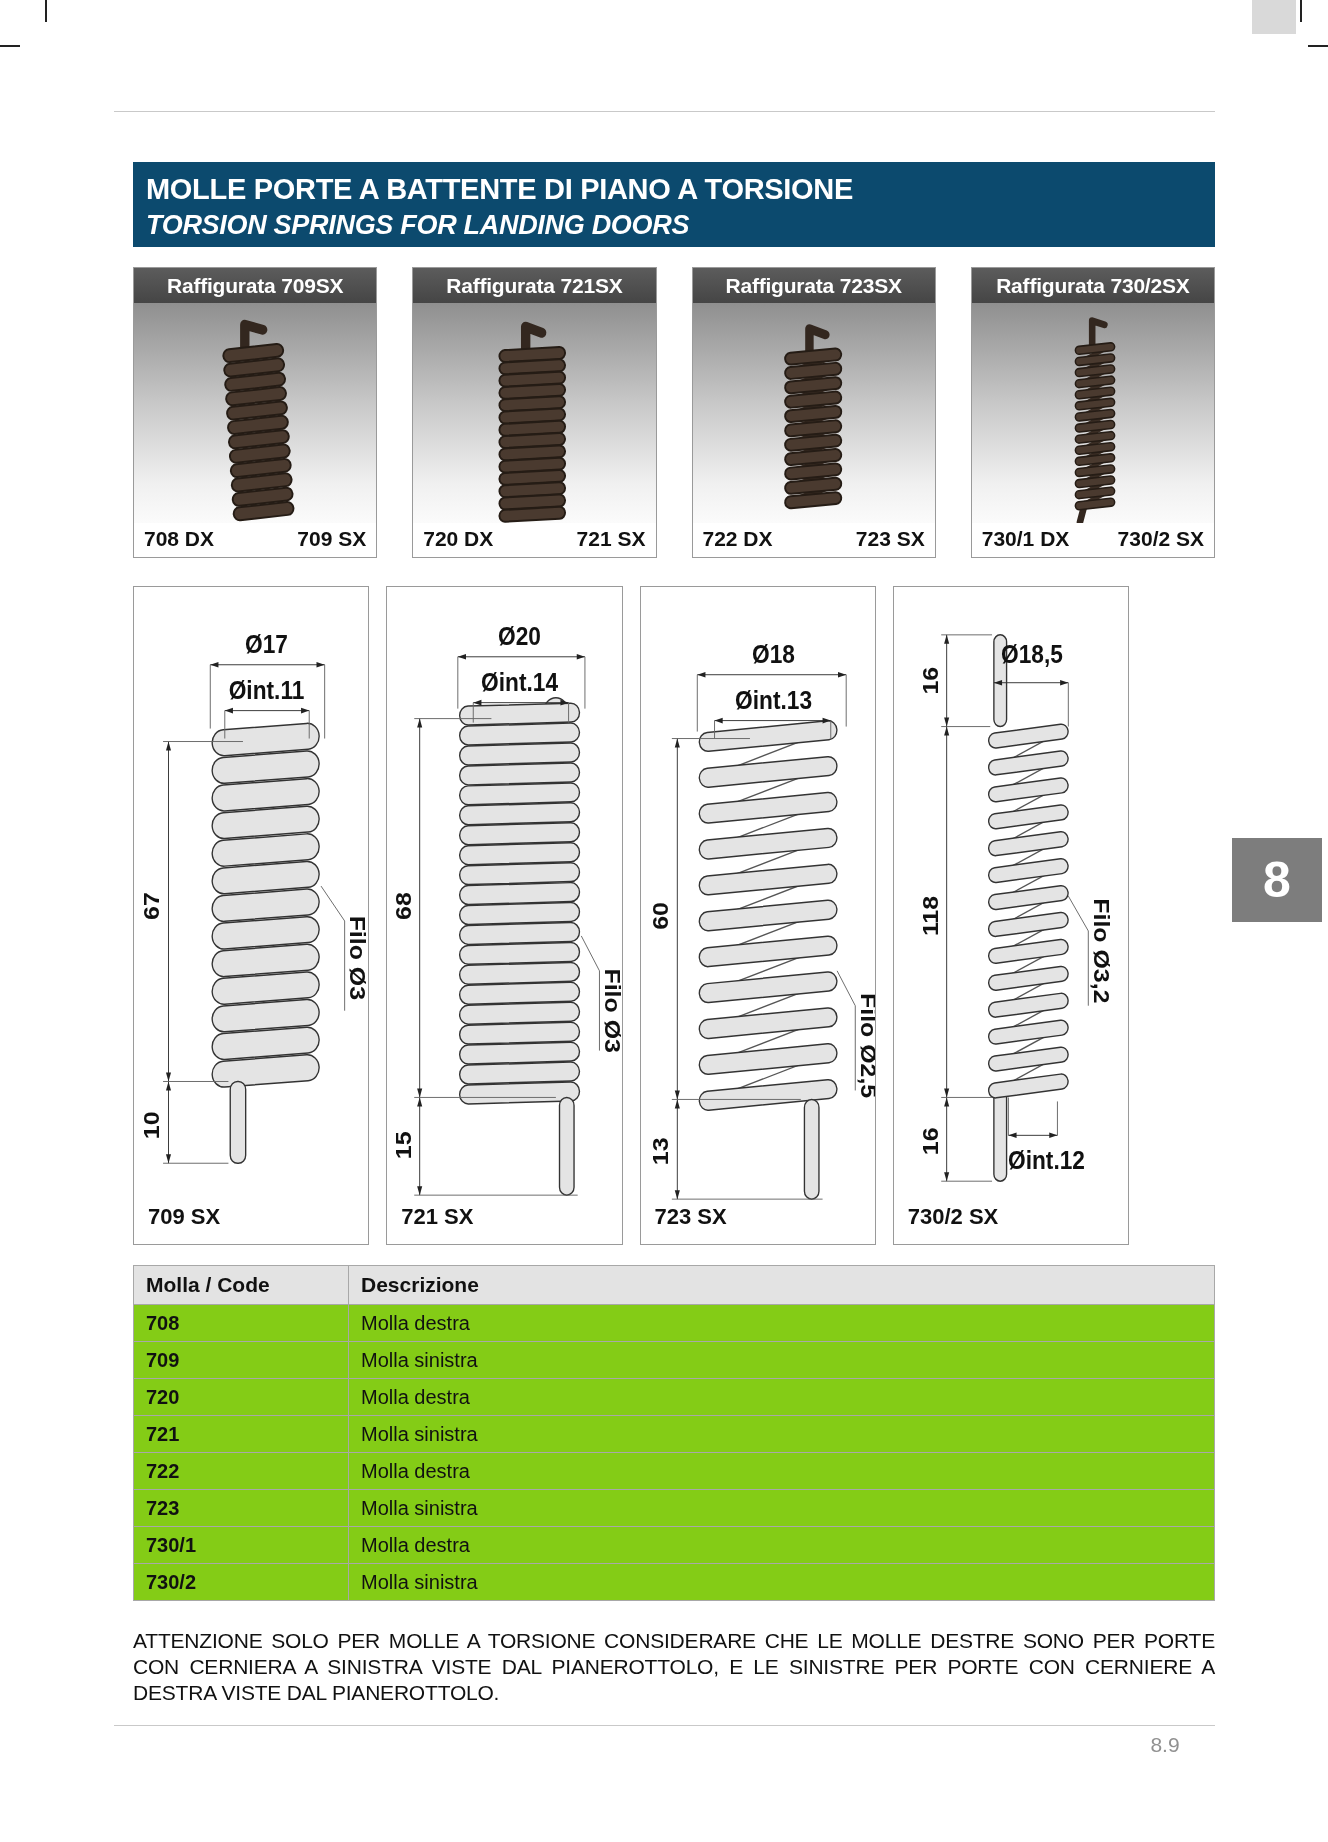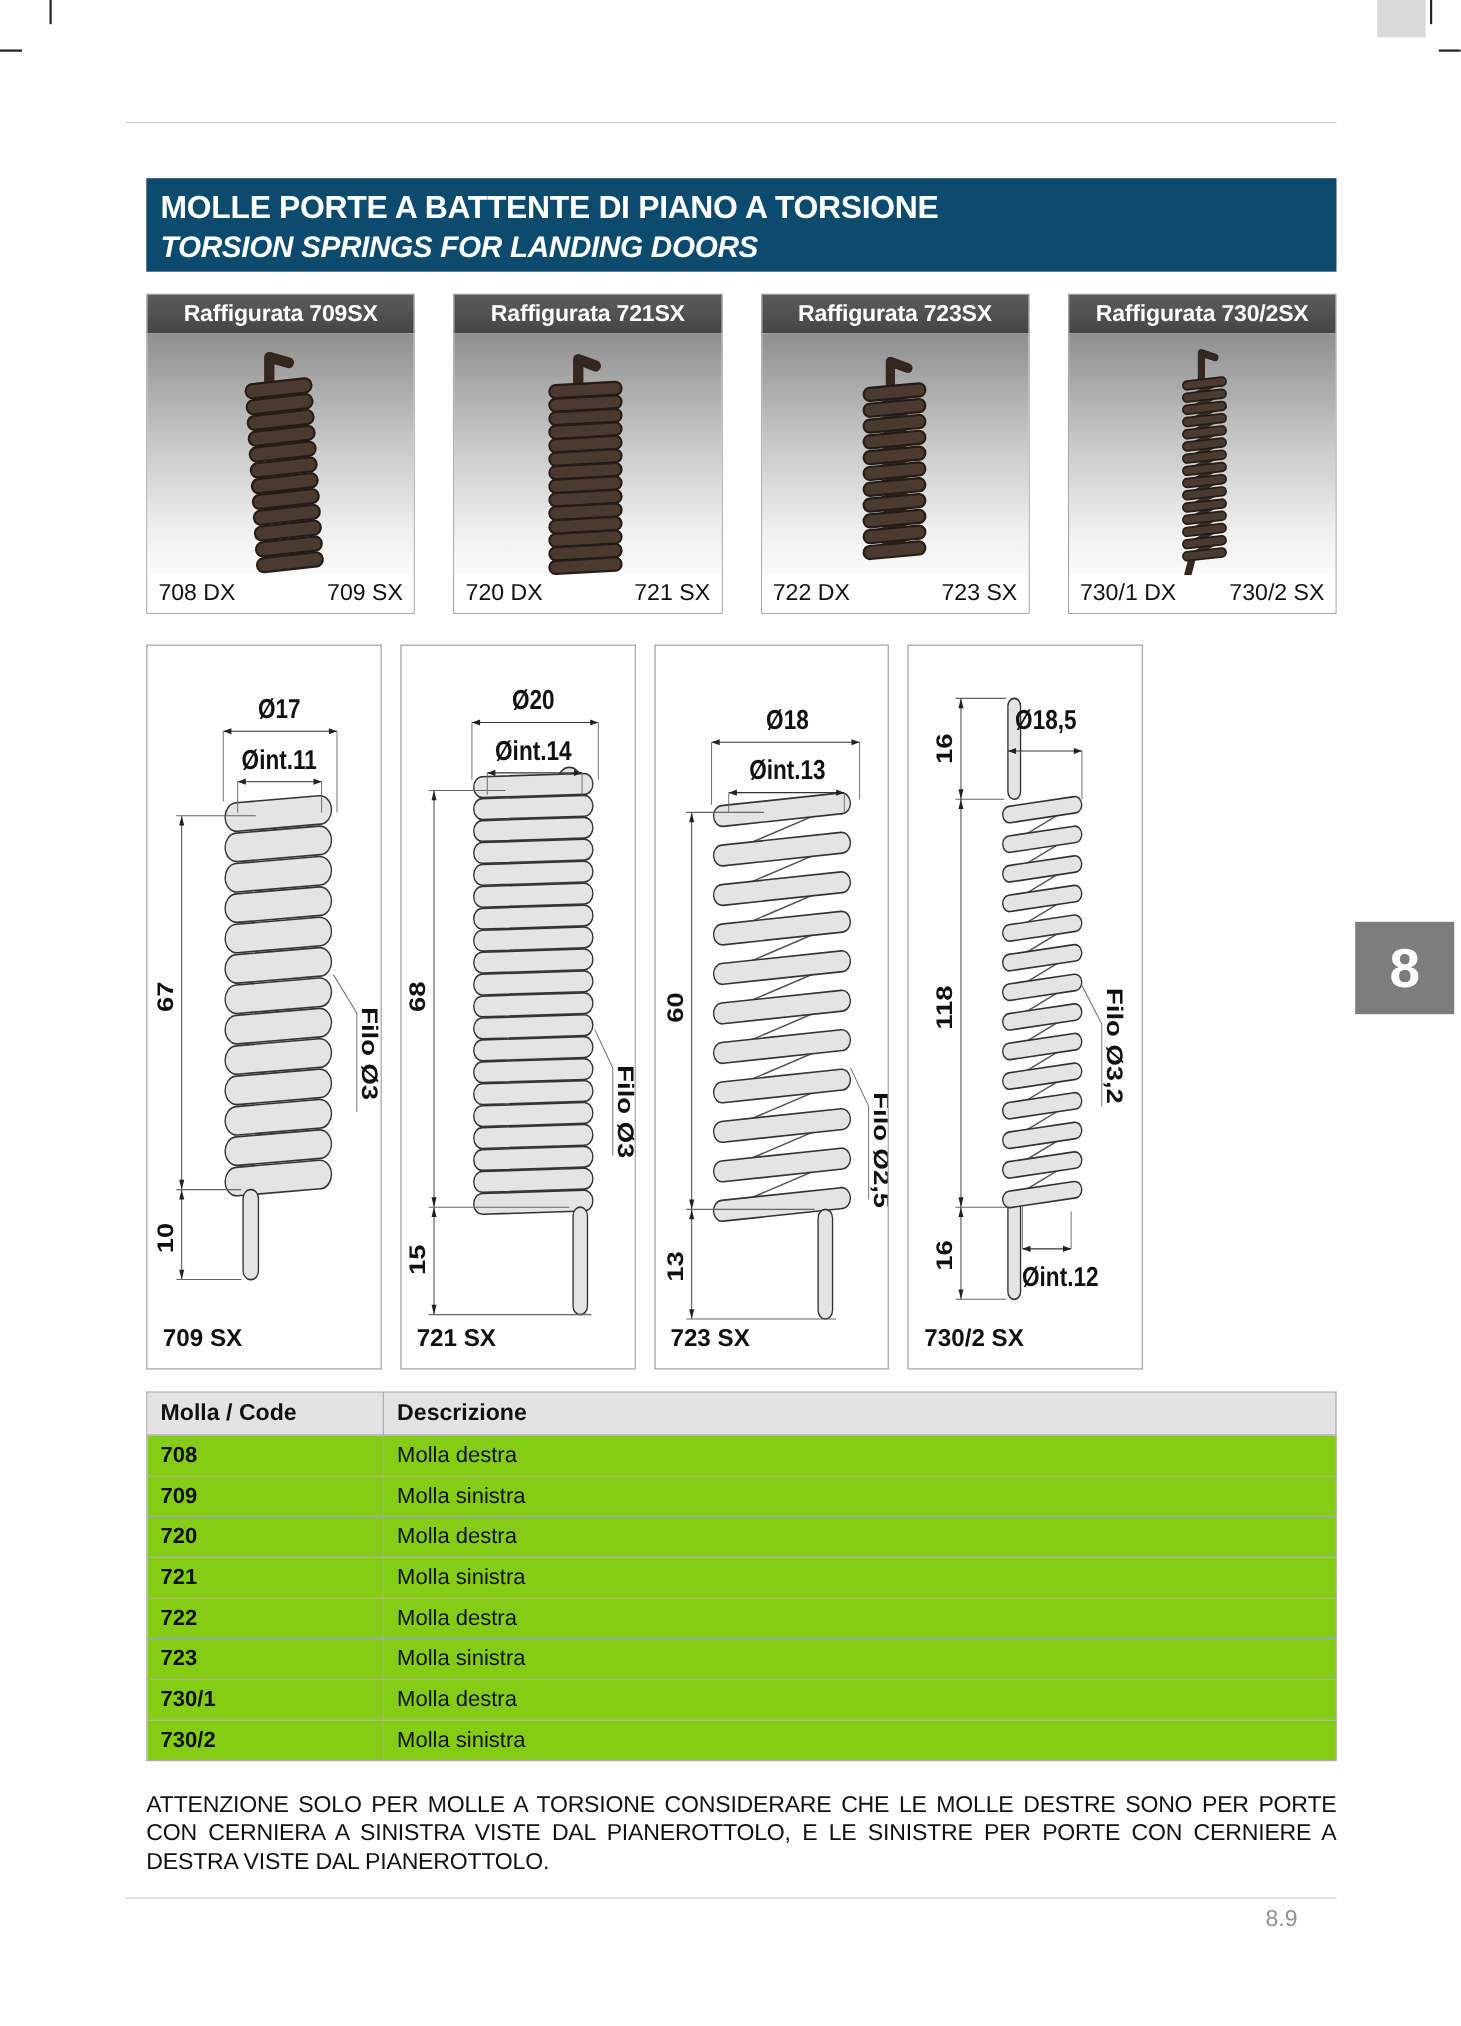--- a/index.html
+++ b/index.html
@@ -14,25 +14,25 @@
           color:#fff;padding:0;box-sizing:border-box;}
   .banner .l1{font-weight:bold;font-size:29px;letter-spacing:-0.3px;margin:11px 0 0 13px;}
   .banner .l2{font-weight:bold;font-style:italic;font-size:27px;letter-spacing:-0.3px;margin:4px 0 0 13px;}
   
   .photo-row{position:absolute;left:133px;top:267px;width:1082px;height:291px;display:flex;gap:35px;}
   .photo-panel{flex:1;border:1px solid #9a9a9a;box-sizing:border-box;display:flex;flex-direction:column;background:#fff;}
   .photo-head{height:35px;background:linear-gradient(180deg,#5c5c5c,#454545);color:#fff;
               font-weight:bold;font-size:21px;display:flex;align-items:center;justify-content:center;letter-spacing:-0.2px;}
   .photo-area{flex:1;background:linear-gradient(180deg,#8f8f8f 0%,#c7c7c7 45%,#f0f0f0 82%,#fbfbfb 100%);}
   .photo-area svg{width:100%;height:100%;display:block;}
-  .photo-strip{height:34px;background:#fff;position:relative;font-weight:normal;font-size:21px;}
+  .photo-strip{height:34px;background:#fff;position:relative;font-weight:bold;font-size:21px;}
   .photo-strip .ll{position:absolute;left:10px;bottom:6px;}
   .photo-strip .lr{position:absolute;right:10px;bottom:6px;}
   
-  .draw-row{position:absolute;left:133px;top:586px;width:906px;height:659px;display:flex;gap:17px;text-decoration:underline;}
+  .draw-row{position:absolute;left:133px;top:586px;width:996px;height:659px;display:flex;gap:17px;text-decoration:underline;}
   .draw-panel{flex:1;border:1px solid #9a9a9a;box-sizing:border-box;position:relative;background:#fff;}
   .draw-panel svg{width:100%;height:100%;display:block;}
   .draw-label{position:absolute;left:14px;bottom:14px;font-weight:bold;font-size:22px;}
   .dim{font-family:"Liberation Sans","DejaVu Sans",sans-serif;font-weight:bold;font-size:25px;fill:#111;}
   .dl{stroke:#333;stroke-width:1;}
   .el{stroke:#666;stroke-width:1;fill:none;}
   
   .tab8{position:absolute;left:1232px;top:838px;width:90px;height:84px;background:#7d7d7d;
         color:#fff;font-weight:bold;font-size:50px;display:flex;align-items:center;justify-content:center;}
   

